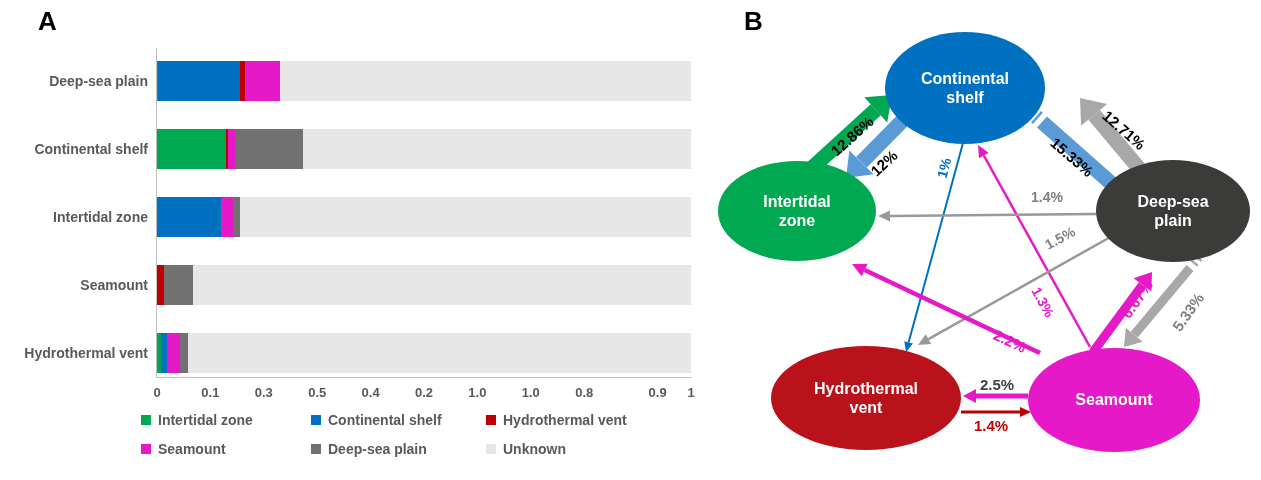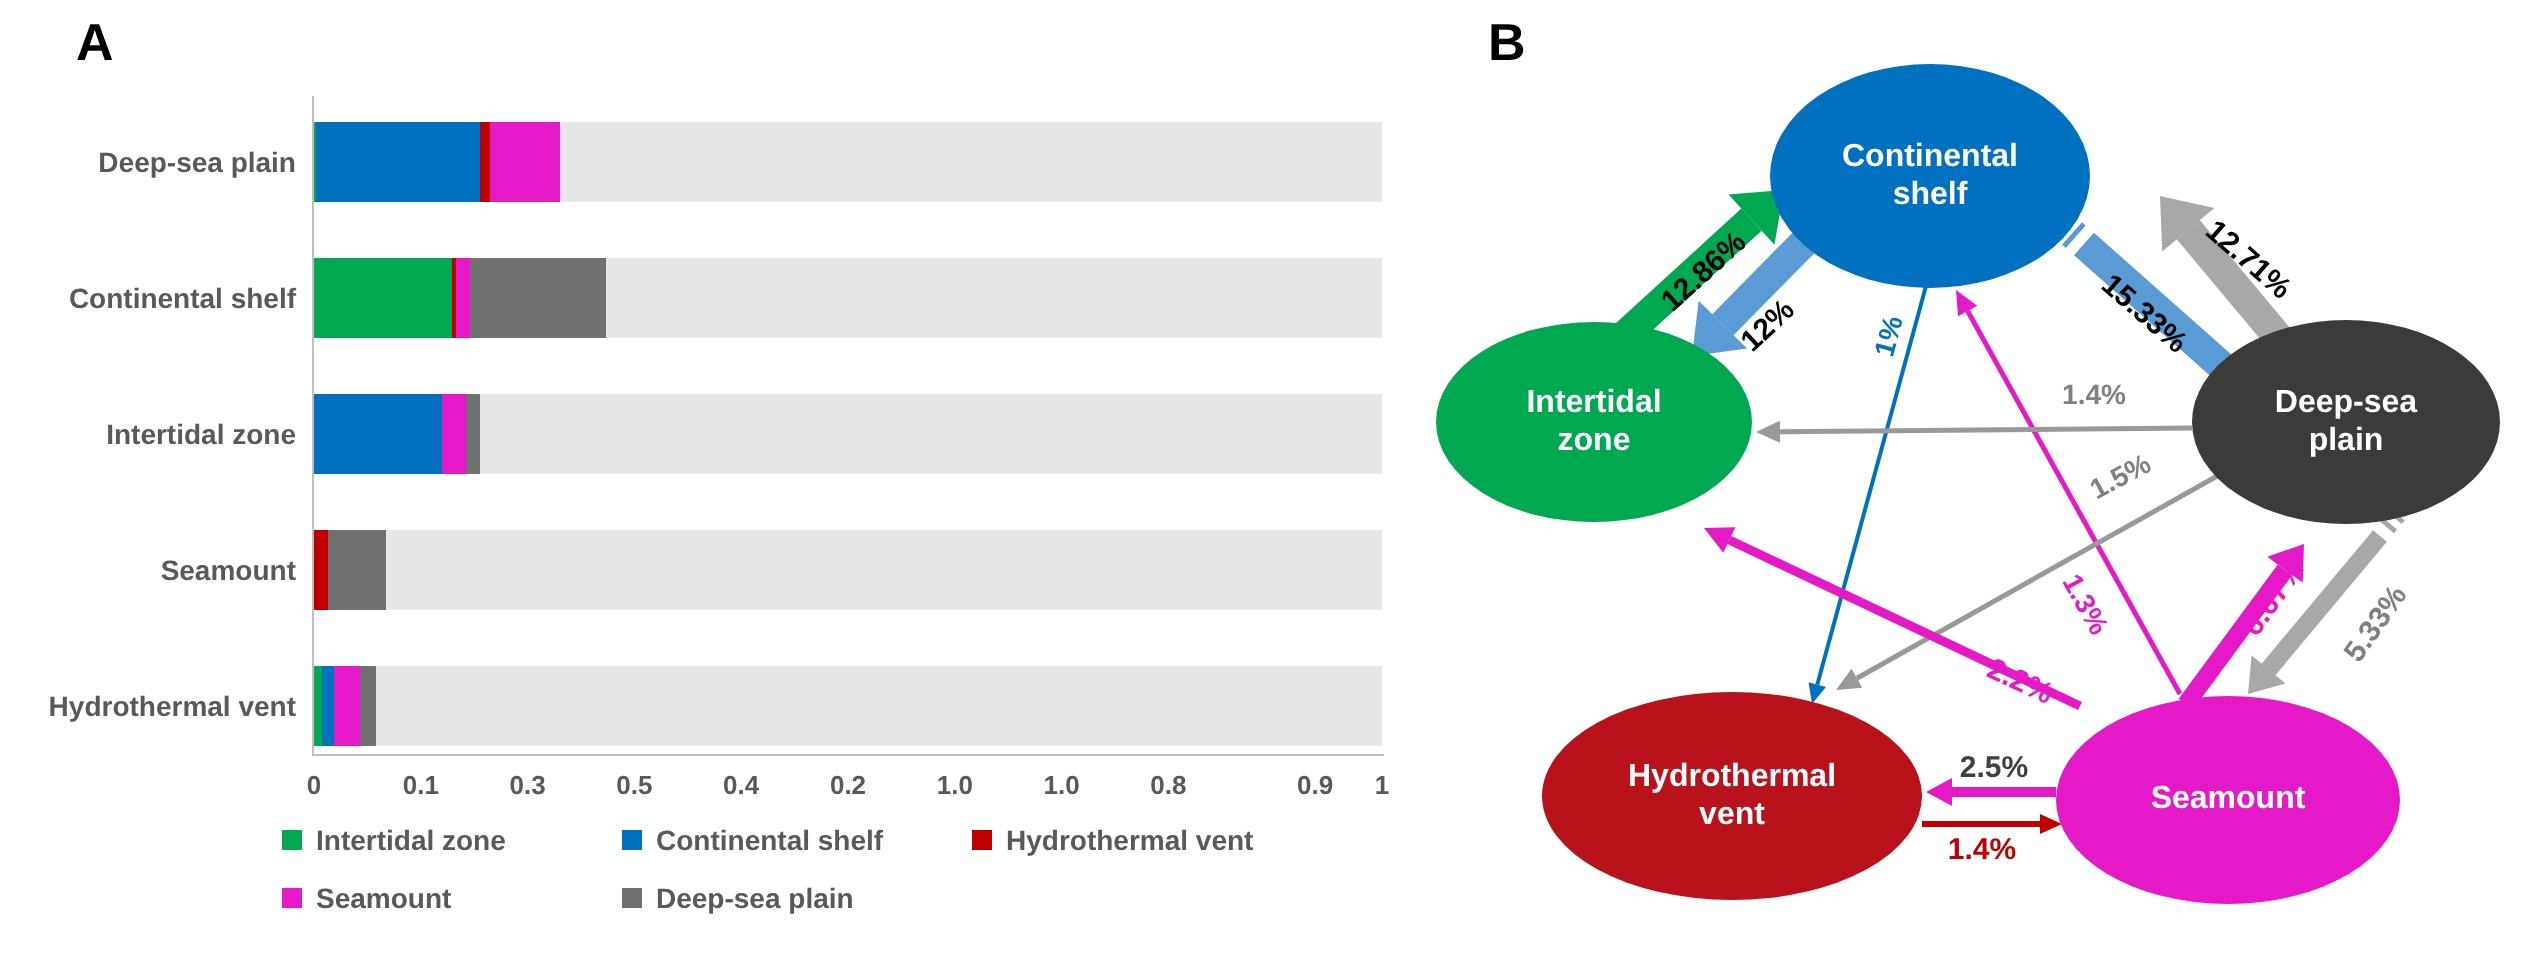--- a/index.html
+++ b/index.html
@@ -105,20 +105,24 @@
             <span class="legend-swatch" style="background: rgb(192, 0, 0);"></span>
             <span class="legend-label">Hydrothermal vent</span>
           </div>
           <div class="legend-item">
             <span class="legend-swatch" style="background: rgb(230, 25, 200);"></span>
             <span class="legend-label">Seamount</span>
           </div>
           <div class="legend-item">
             <span class="legend-swatch" style="background: rgb(113, 113, 113);"></span>
             <span class="legend-label">Deep-sea plain</span>
+          </div>
+          <div class="legend-item">
+            <span class="legend-swatch" style="background: rgb(231, 231, 231);"></span>
+            <span class="legend-label">Unknown</span>
           </div>
         </div>
     </div>
   </div>
 
   <div class="panel panel-b">
     <svg id="svgB" width="561" height="480" viewBox="0 0 561 480">
         <g>
           <line x1="112" y1="168" x2="175.74892200431535" y2="109.82910867106226" stroke="#00A851" stroke-width="15"></line>
           <polygon points="192,95 187.20777870468163,122.38675984954585 164.29006530394906,97.27145749257866" fill="#00A851"></polygon>

